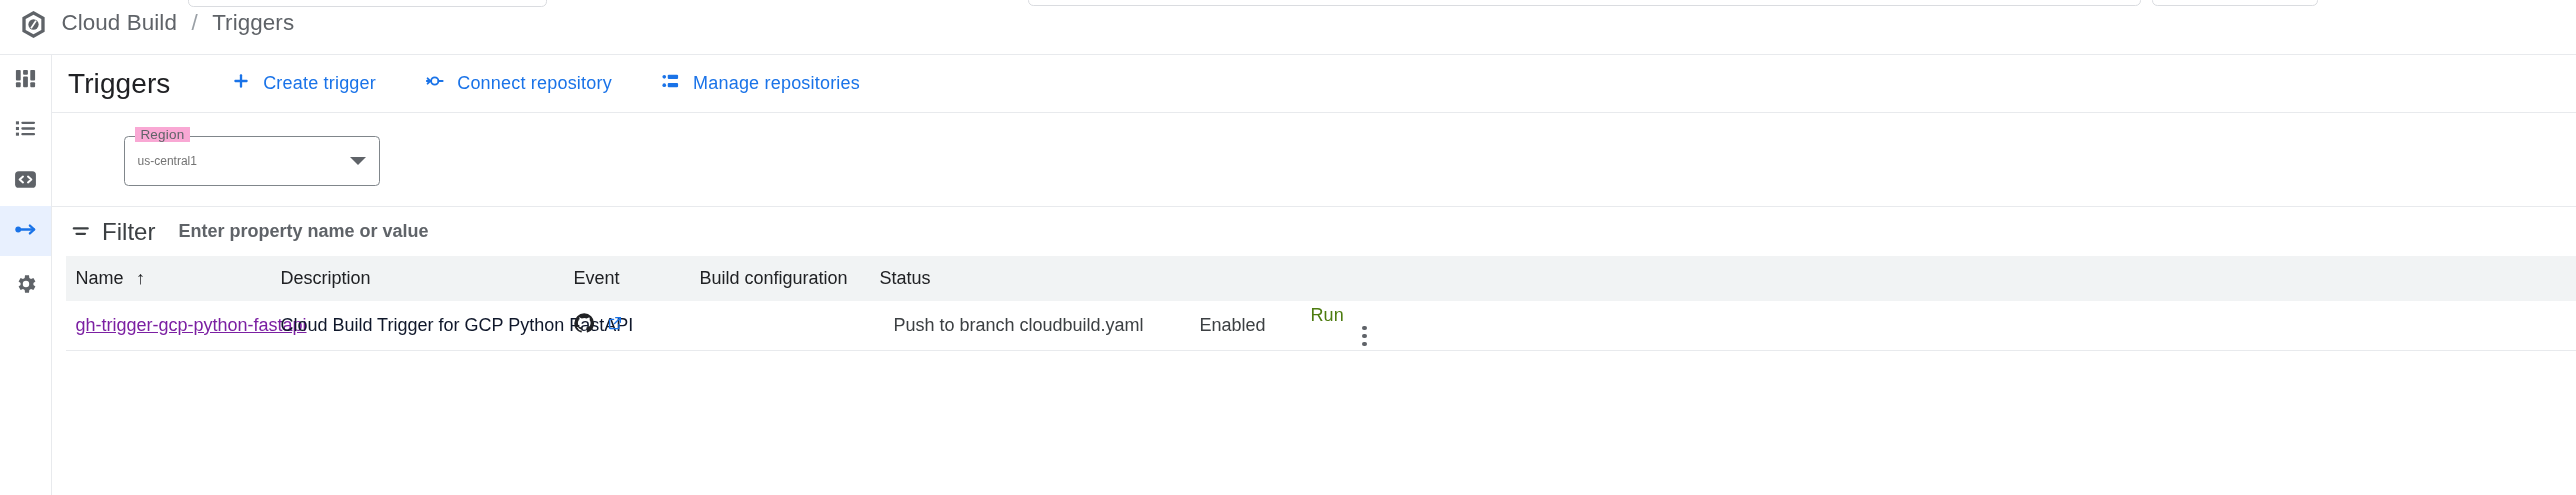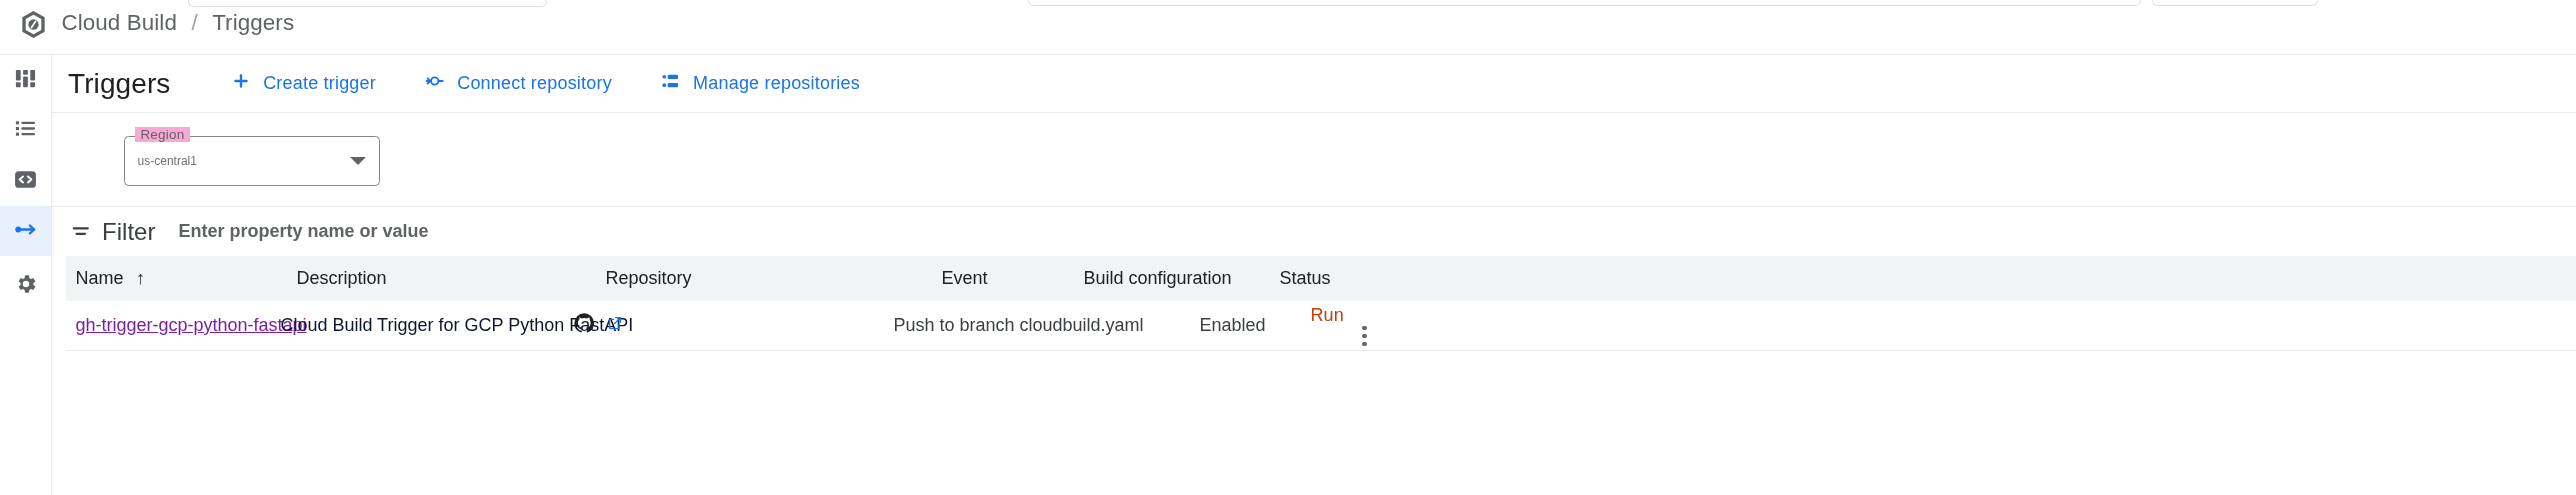--- a/index.html
+++ b/index.html
@@ -107,21 +107,21 @@
     margin-left: 23px; font-size: 18px; color: #5f6368;
     border: none; outline: none; background: transparent;
     width: 808px; font-family: "Liberation Sans", sans-serif; font-weight: bold;
   }
   .filter-input::placeholder { color: #5f6368; opacity: 1; }
 
   
   .table { position: absolute; top: 201px; left: 14.4px; width: 2510px; }
   .thead {
     display: flex; align-items: center; height: 45px;
-    background: #f1f3f4; color: #202124; font-size: 18px; gap: 16px;
+    background: #f1f3f4; color: #202124; font-size: 18px;
   }
   .thead > div { display: flex; align-items: center; gap: 12.6px; }
   .trow {
     display: flex; align-items: center; height: 50px;
     border-bottom: 0.9px solid #e8eaed; font-size: 18px; color: #3c4043;
   }
   .c-name { width: 214px; padding-left: 9px; }
   .c-desc { width: 293px; }
   .c-repo { width: 320px; }
   .c-event { width: 126px; }
@@ -134,21 +134,21 @@
   .name-link {
     color: #7b1fa2; text-decoration: underline; cursor: pointer;
     white-space: nowrap;
   }
   .repo-cell { display: flex; align-items: center; gap: 11.7px; }
   .repo-link {
     color: #1a73e8; text-decoration: underline; cursor: pointer;
     white-space: nowrap;
   }
   .run-btn {
-    color: #c2410c; font-size: 18px; cursor: pointer; letter-spacing: 0.2px;
+    color: #4d7c0f; font-size: 18px; cursor: pointer; letter-spacing: 0.2px;
   }
   .kebab {
     display: flex; flex-direction: column; gap: 3.6px; align-items: center;
     cursor: pointer; margin-left: 36px;
   }
   .kebab span {
     display: block; width: 4.5px; height: 4.5px; border-radius: 50%;
     background: #5f6368;
   }
   .desc-text { color: #0f172a; white-space: nowrap; }
@@ -302,23 +302,20 @@
   <div class="table">
 
     <div class="thead">
       <div class="c-name">
         <span>Name</span>
         <span class="sort-arrow">↑</span>
       </div>
       <div class="c-desc">
         <span>Description</span>
       </div>
-      <div class="c-repo">
-        <span>Repository</span>
-      </div>
       <div class="c-event">
         <span>Event</span>
       </div>
       <div class="c-build">
         <span class="nowrap">Build configuration</span>
       </div>
       <div class="c-status">
         <span>Status</span>
       </div>
       <div class="c-run"></div>

